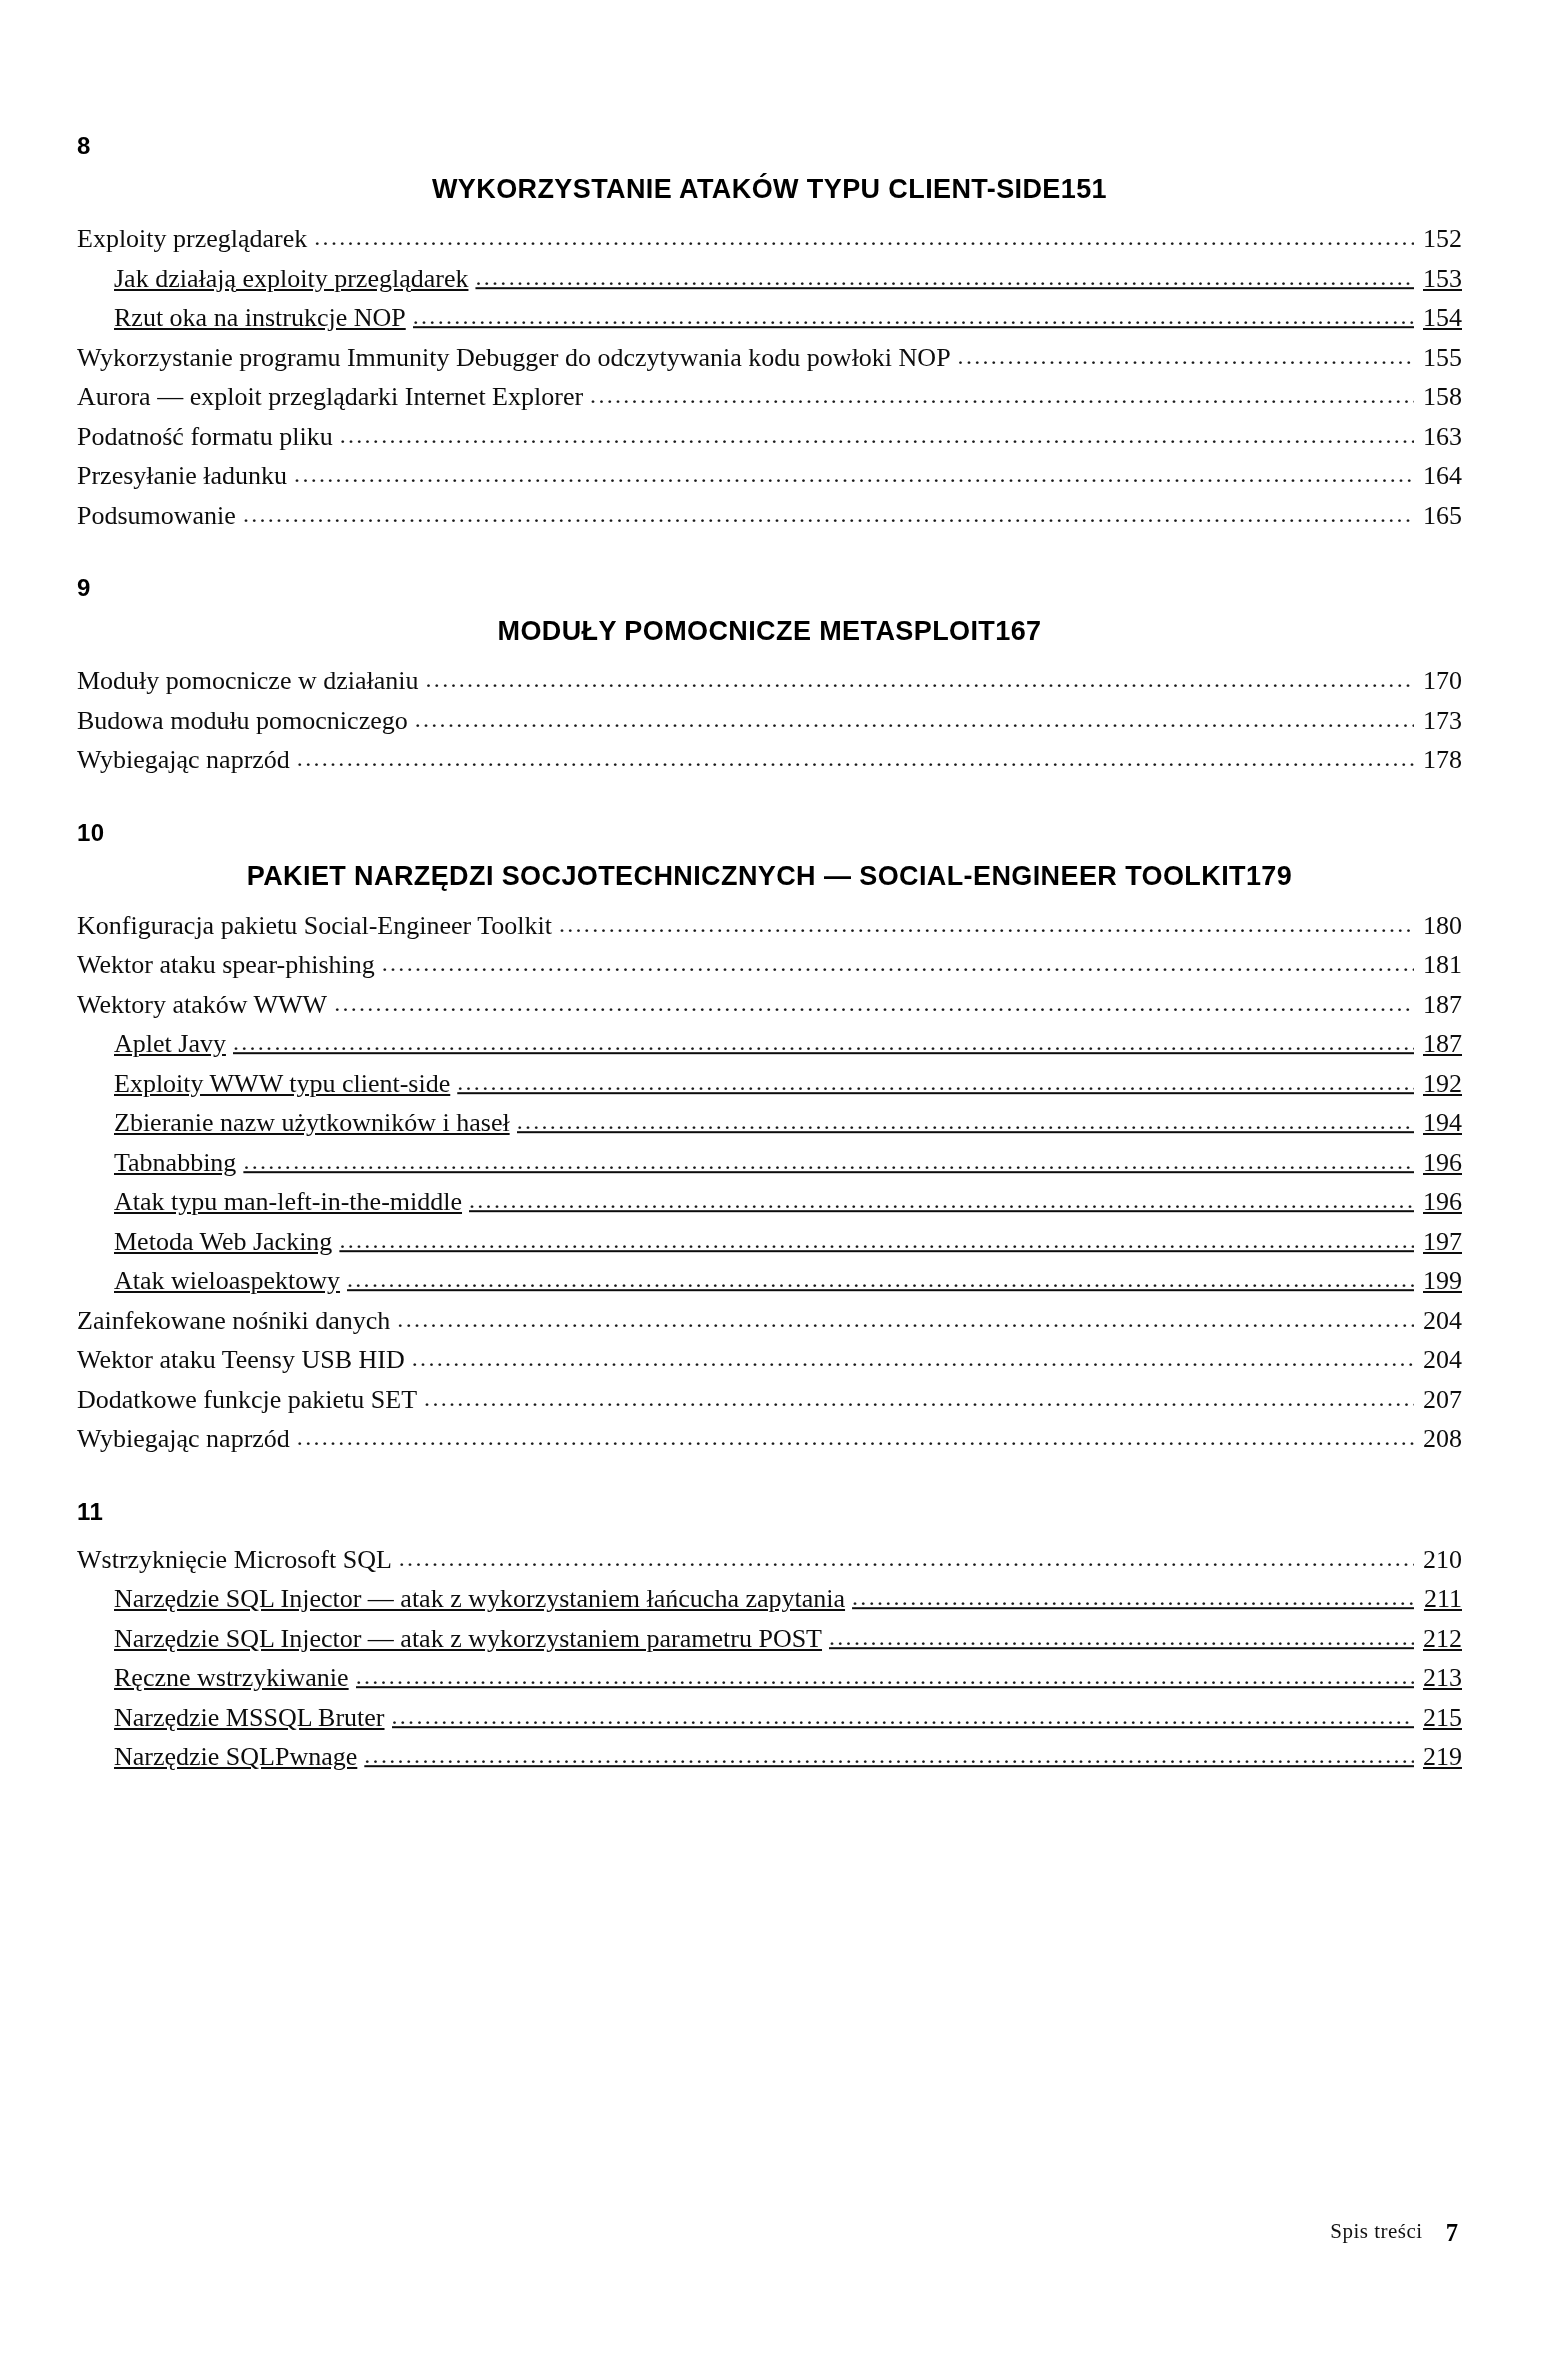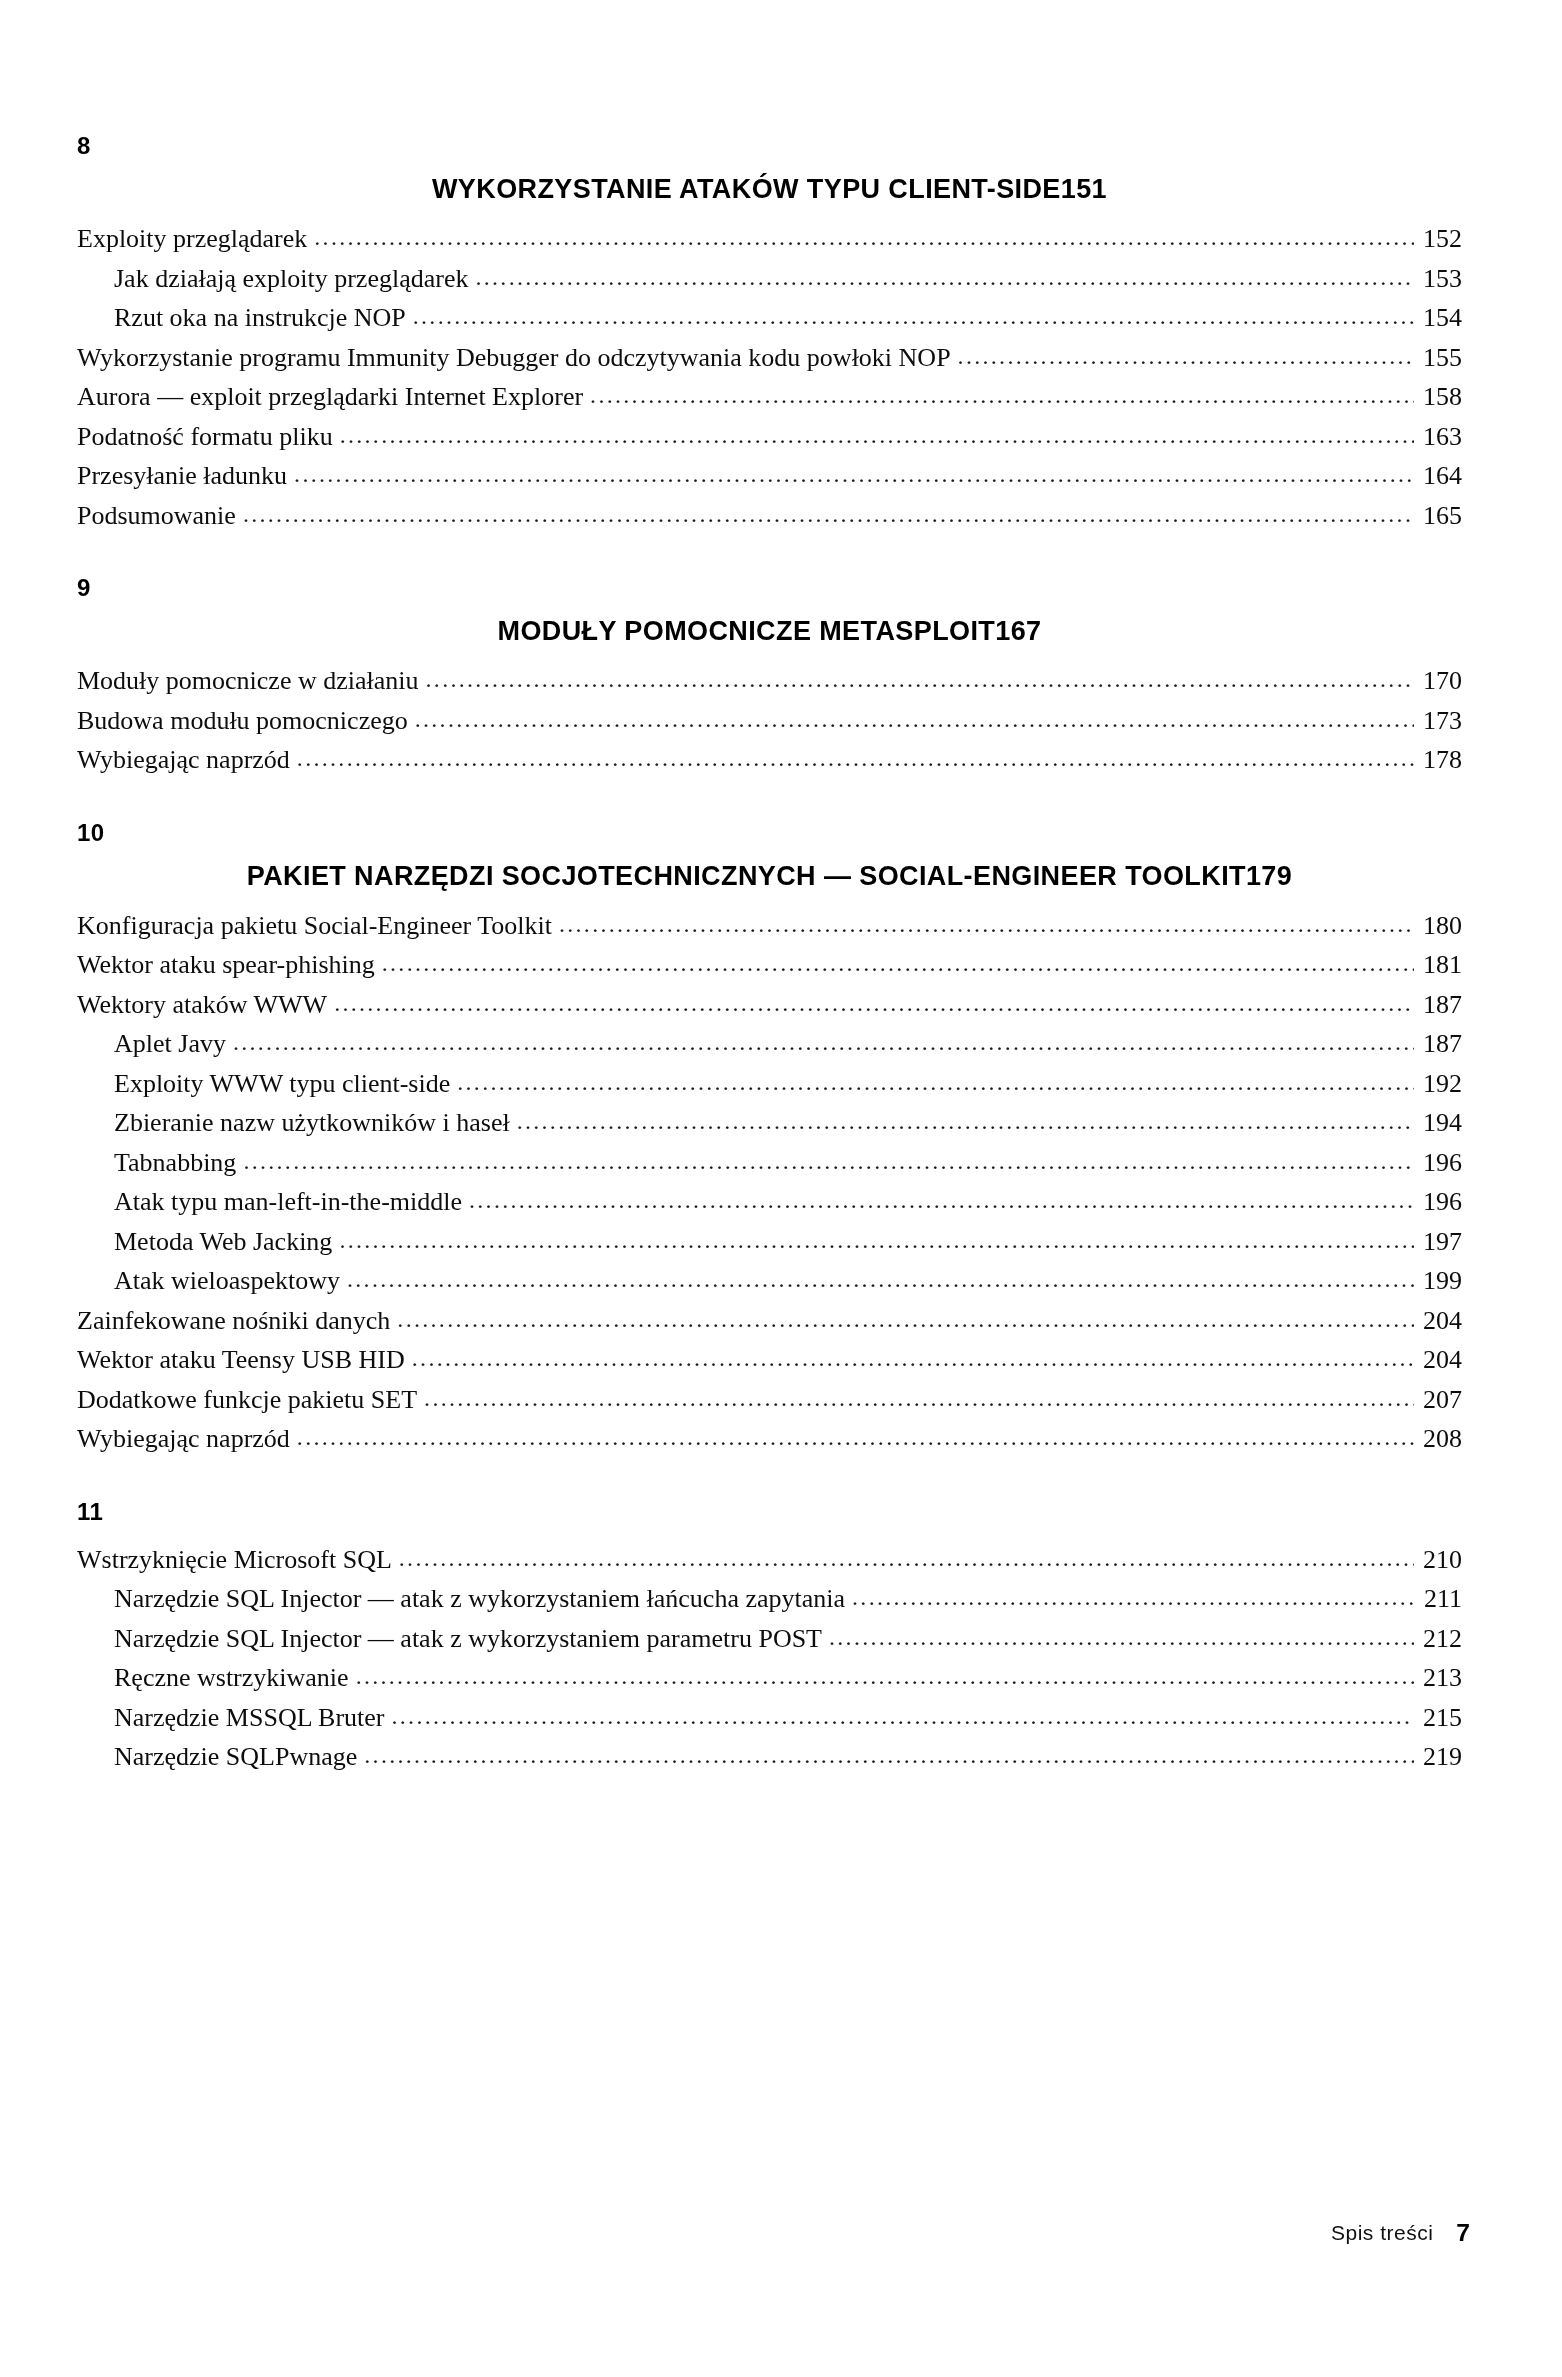--- a/index.html
+++ b/index.html
@@ -80,31 +80,32 @@
     transform: translateY(-1.8px);
   }
   .entry .pg {
     flex: 0 0 auto;
     padding-left: 1.8px;
     text-align: right;
     min-width: 46px;
   }
   .entry.lvl2 {
     padding-left: 37px;
+    text-decoration: underline;
   }
 
   
   .footer {
     position: absolute;
-    right: 92px;
+    right: 104px;
     bottom: 130px;
     display: flex;
-    align-items: center;
+    align-items: flex-start;
     gap: 23px;
-    font-family: Liberation Sans, sans-serif;
+    font-family: Liberation Serif, serif;
   }
   .footer-label {
     font-size: 21px;
     color: #111;
     letter-spacing: 0.5px;
   }
   .footer-page {
     font-size: 24.6px;
     font-weight: bold;
     color: #000;

